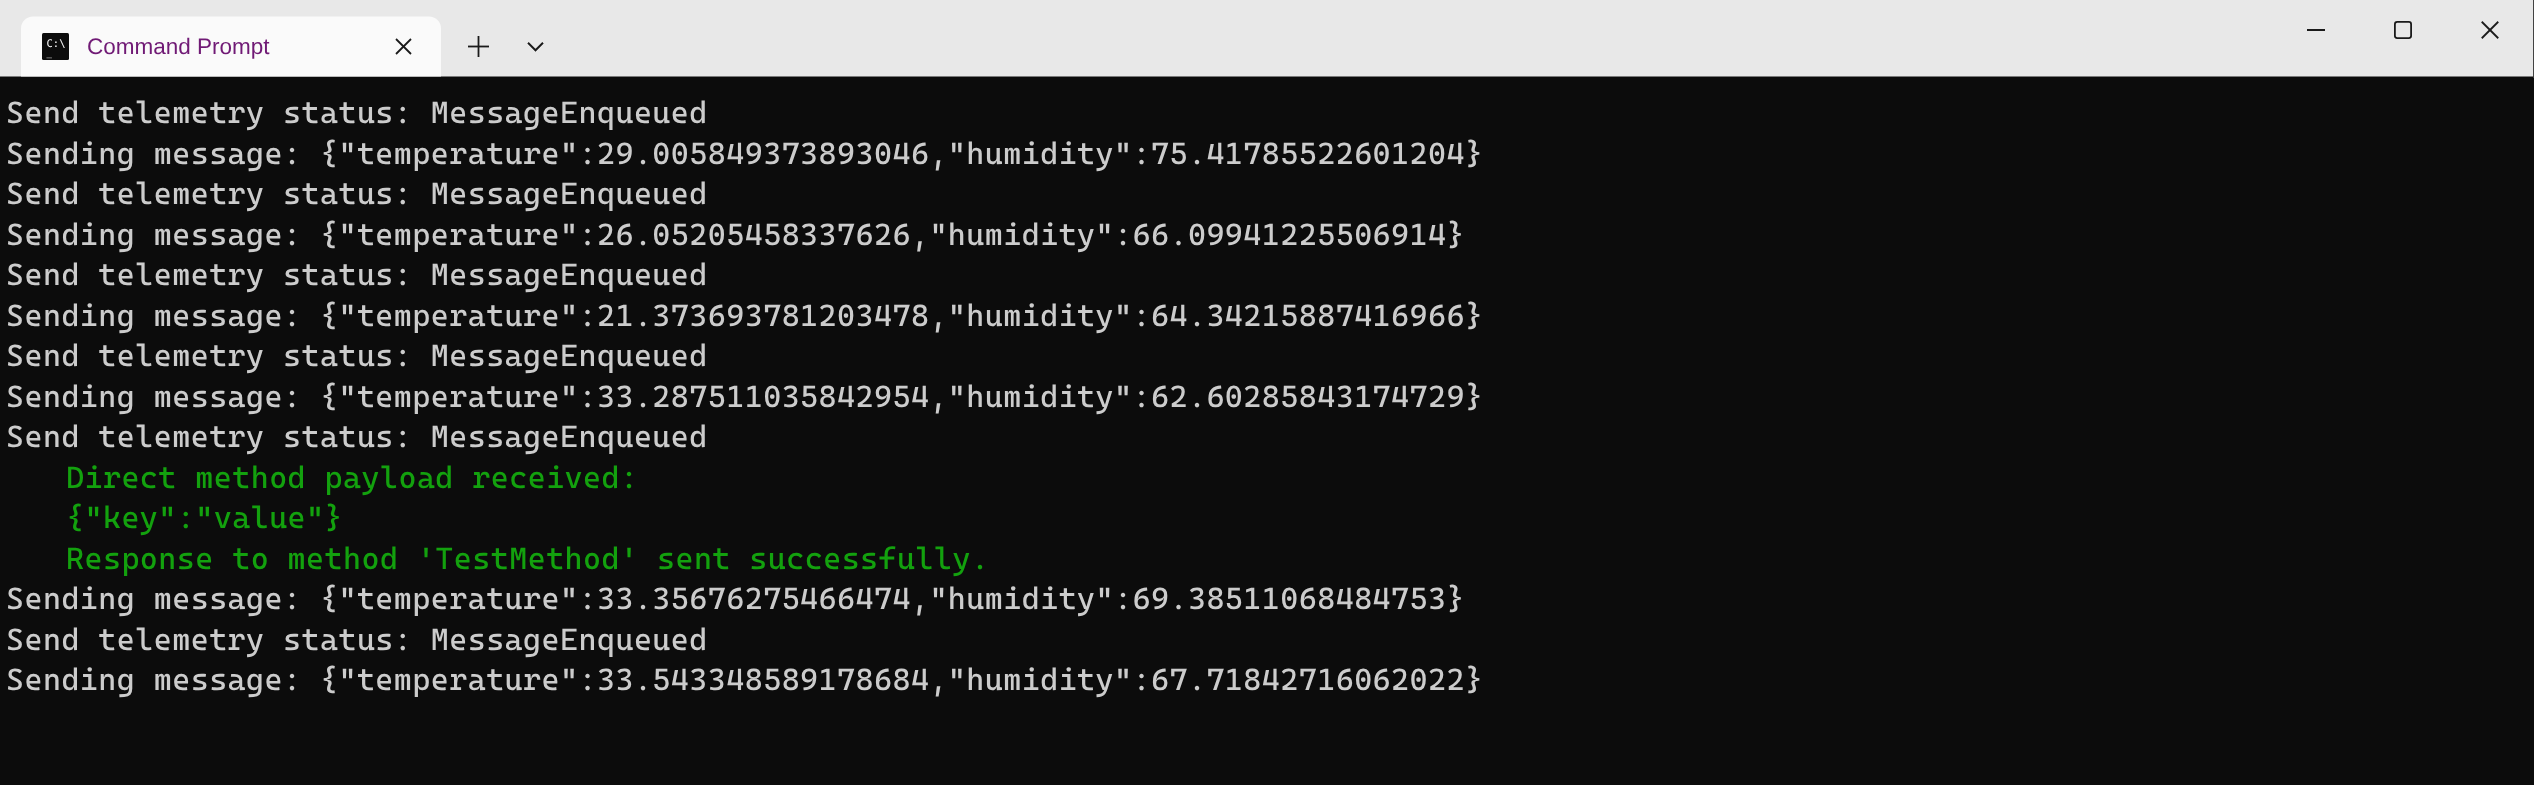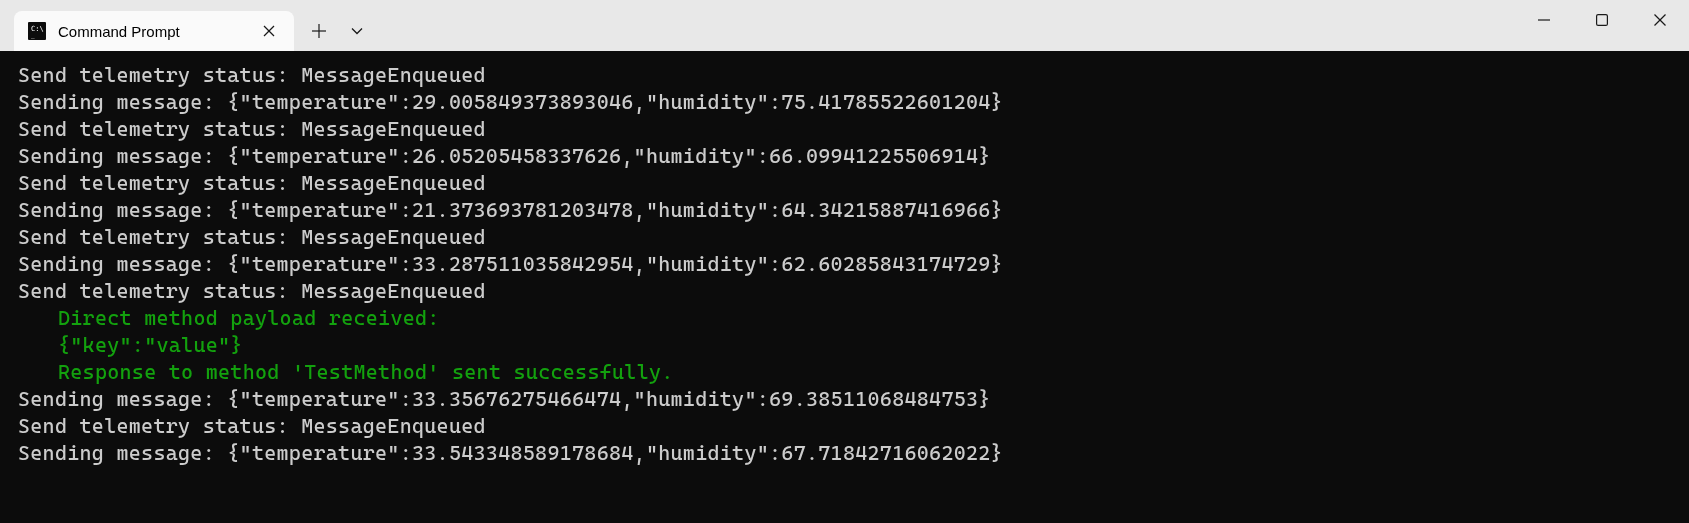--- a/index.html
+++ b/index.html
@@ -51,21 +51,21 @@
       width: 18px;
       height: 18px;
       display: flex;
       align-items: center;
       justify-content: center;
       flex-shrink: 0;
     }
 
     .tab-title {
       font-size: 15px;
-      color: #000000;
+      color: #701a75;
       font-weight: 400;
       flex: 1;
       white-space: nowrap;
     }
 
     .tab-close {
       width: 22px;
       height: 22px;
       display: flex;
       align-items: center;
@@ -109,21 +109,21 @@
       height: 40px;
       display: flex;
       align-items: center;
       justify-content: center;
       cursor: pointer;
     }
 
     .terminal {
       flex: 1;
       background: #0c0c0c;
-      padding: 10px 18px;
+      padding: 10px 4px;
       font-family: "Cascadia Mono", "Consolas", monospace;
       font-size: 20.5px;
       line-height: 27px;
       color: #cccccc;
       overflow: hidden;
       white-space: pre;
       letter-spacing: 0.3px;
     }
 
     .line {

